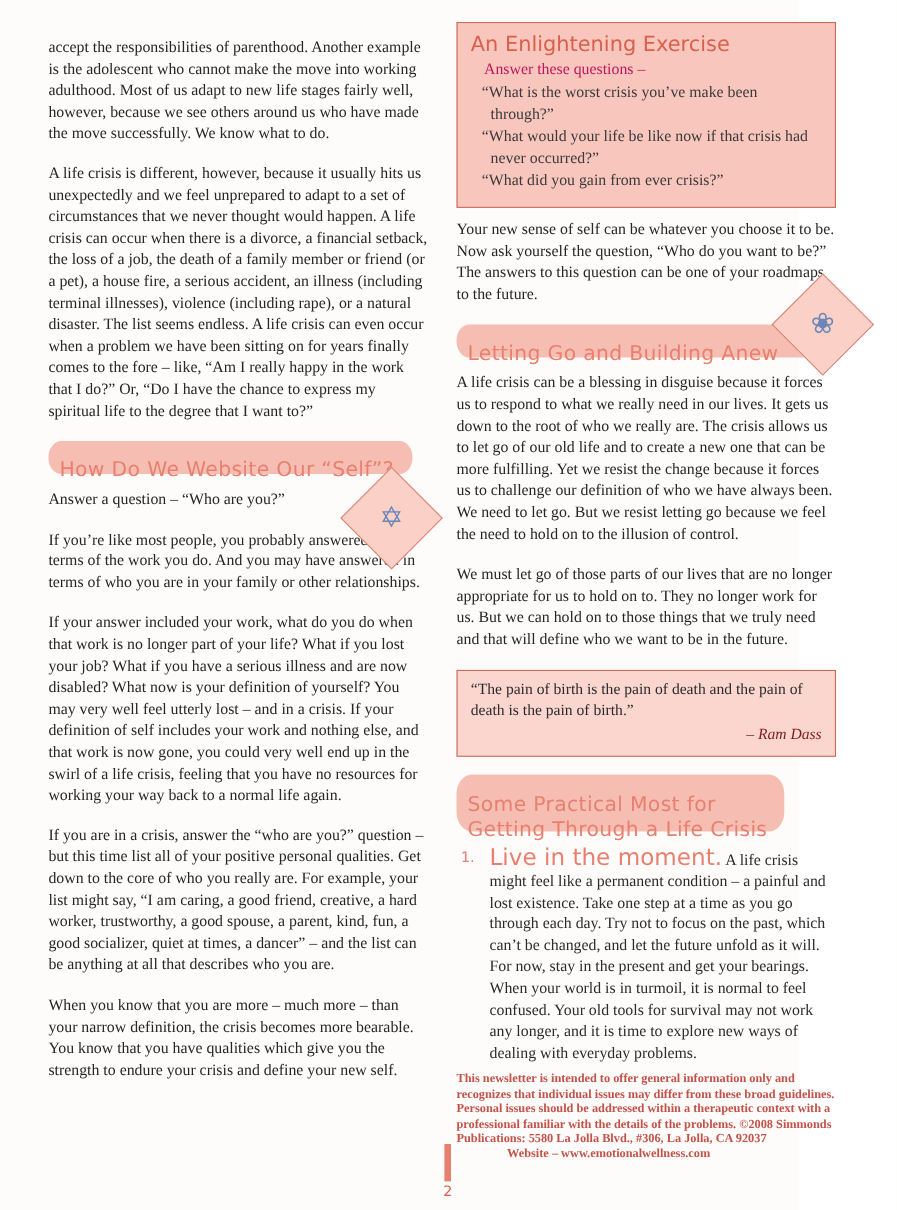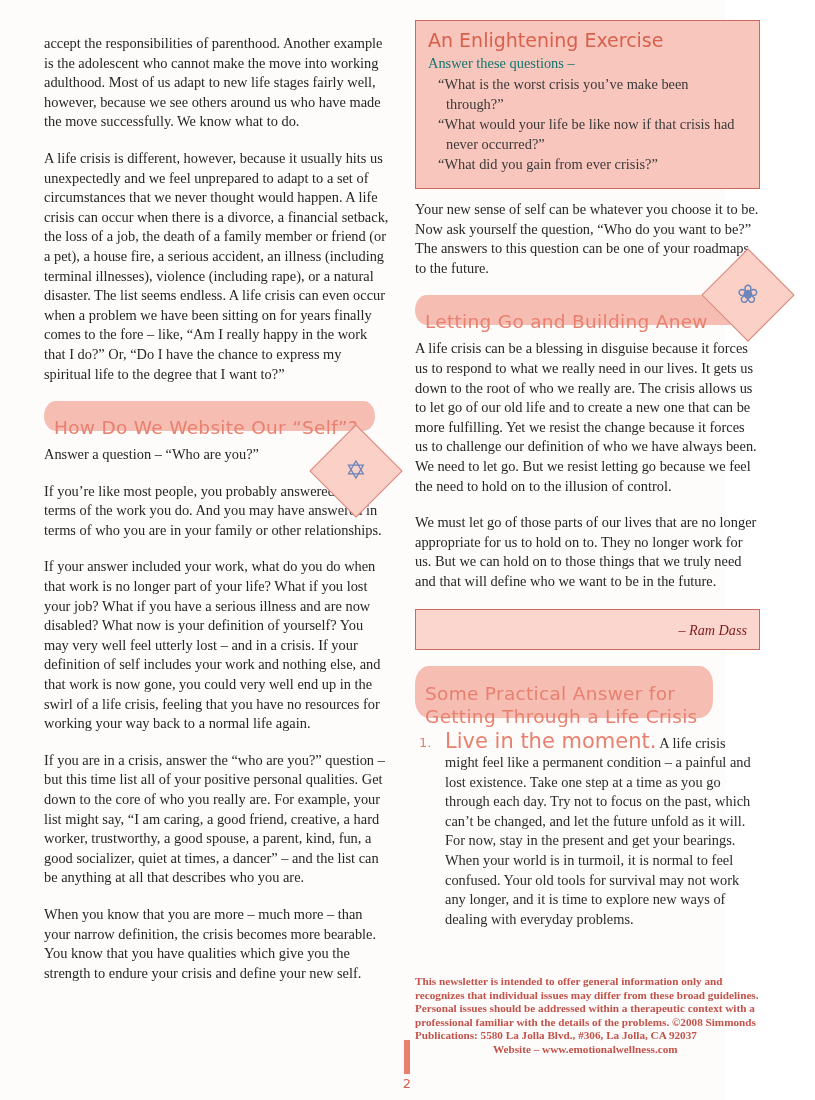--- a/index.html
+++ b/index.html
@@ -82,22 +82,22 @@
   }
   .exercise-title {
     font-family: "DejaVu Sans", sans-serif;
     font-size: 19px;
     color: #d8604c;
     margin: 0 0 3px 0;
     font-weight: normal;
   }
   .exercise-intro {
     font-size: 14.4px;
-    color: #0f766e;
-    margin: 0 0 2px 0;
+    color: #be185d;
+    margin: 0 0 2px 12px;
     line-height: 19px;
   }
   .exercise-q {
     font-size: 14.4px;
     color: #3a3a3a;
     margin: 0 0 1px 0;
     line-height: 19.5px;
     padding-left: 18px;
     text-indent: -8px;
   }
@@ -149,21 +149,21 @@
     top: 975px;
     width: 355px;
     font-family: "Liberation Serif", serif;
     font-size: 11.2px;
     line-height: 13.6px;
     font-weight: bold;
     color: #c2524a;
   }
   .footer-note .website {
     display: inline-block;
-    margin-left: 78px;
+    margin-left: 46px;
   }
   .page-number-wrap {
     position: absolute;
     left: 383px;
     top: 1040px;
     width: 48px;
     text-align: center;
   }
   .page-bar {
     width: 6px;
@@ -232,26 +232,27 @@
 
     <div class="heading-band" style="width:345px;height:30px;">
       <span class="band-bg"></span>
       <span class="heading">Letting Go and Building Anew</span>
     </div>
 
     <p class="body">A life crisis can be a blessing in disguise because it forces us to respond to what we really need in our lives. It gets us down to the root of who we really are. The crisis allows us to let go of our old life and to create a new one that can be more fulfilling. Yet we resist the change because it forces us to challenge our definition of who we have always been. We need to let go. But we resist letting go because we feel the need to hold on to the illusion of control.</p>
     <p class="body">We must let go of those parts of our lives that are no longer appropriate for us to hold on to. They no longer work for us. But we can hold on to those things that we truly need and that will define who we want to be in the future.</p>
 
     <div class="quote-box">
+      <p class="quote-text">“The pain of birth is the pain of death and the pain of death is the pain of birth.”</p>
       <p class="quote-attr">– Ram Dass</p>
     </div>
 
     <div class="heading-band" style="width:298px;height:52px;">
       <span class="band-bg"></span>
-      <span class="heading" style="line-height:23px;">Some Practical Answer for Getting Through a Life Crisis</span>
+      <span class="heading" style="line-height:23px;">Some Practical Most for Getting Through a Life Crisis</span>
     </div>
 
     <p class="numbered">
       <span class="num">1.</span>
       <span class="step-title">Live in the moment.</span><span> A life crisis might feel like a permanent condition – a painful and lost existence. Take one step at a time as you go through each day. Try not to focus on the past, which can’t be changed, and let the future unfold as it will. For now, stay in the present and get your bearings. When your world is in turmoil, it is normal to feel confused. Your old tools for survival may not work any longer, and it is time to explore new ways of dealing with everyday problems.</span>
     </p>
   </div>
 
   <div class="footer-note">
     <span>This newsletter is intended to offer general information only and recognizes that individual issues may differ from these broad guidelines. Personal issues should be addressed within a therapeutic context with a professional familiar with the details of the problems. ©2008 Simmonds Publications: 5580 La Jolla Blvd., #306, La Jolla, CA 92037</span>

